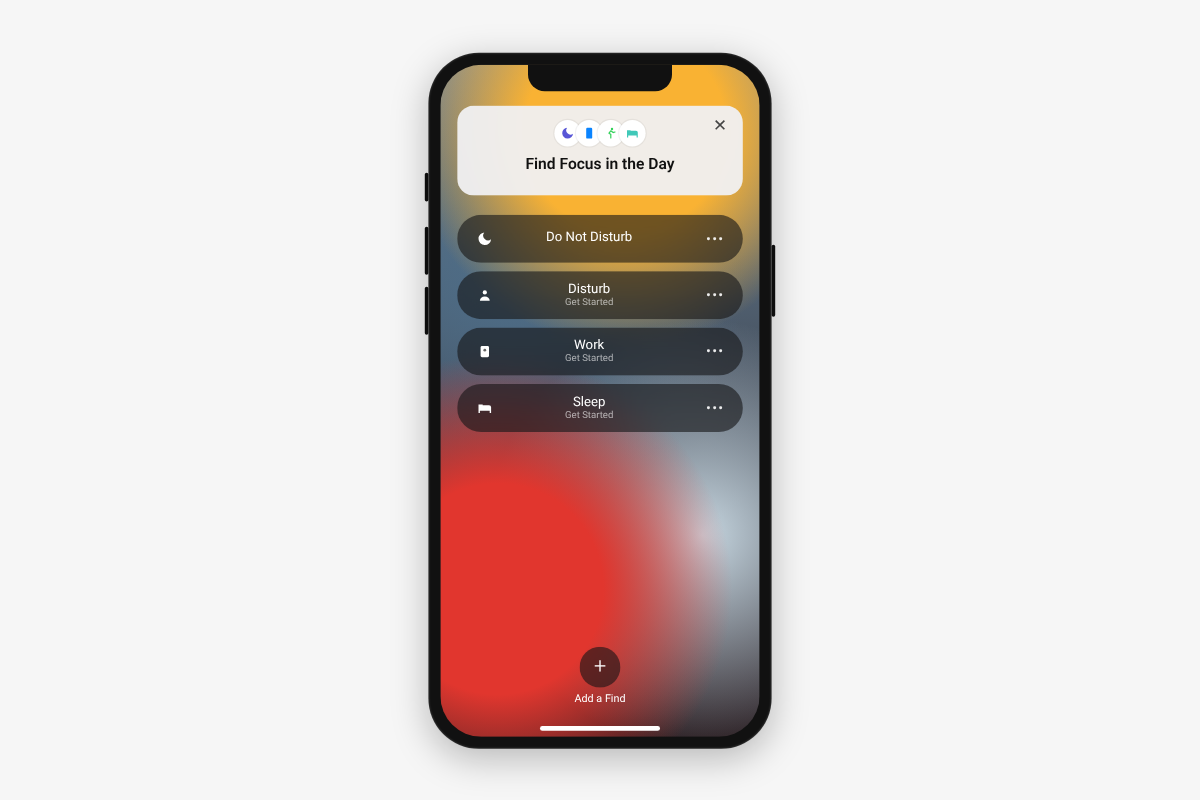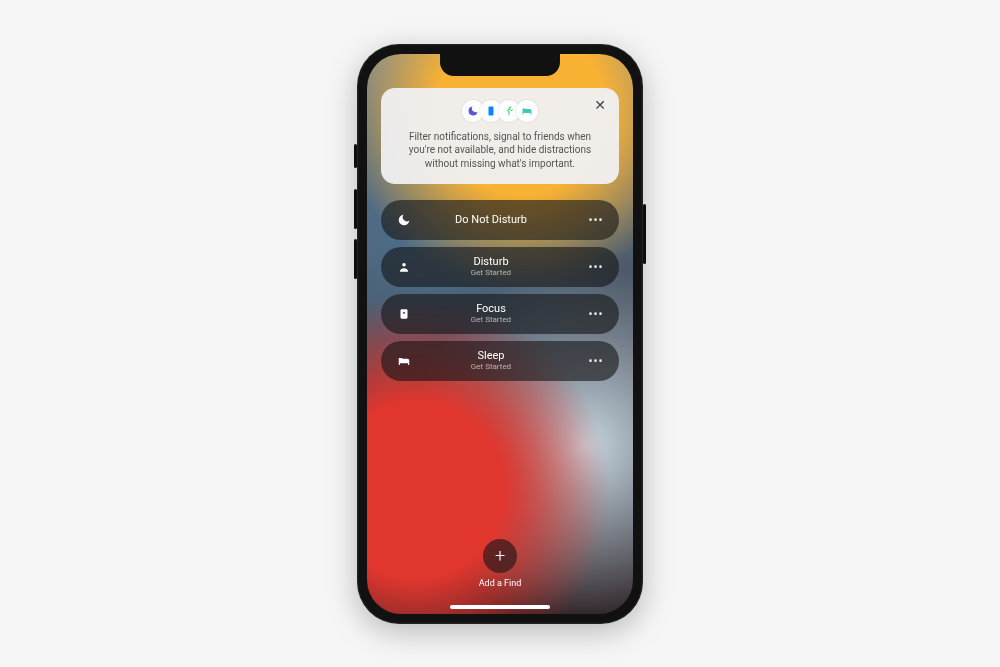--- a/index.html
+++ b/index.html
@@ -222,21 +222,21 @@
                 <circle cx="14" cy="5" r="2" fill="#30d158"></circle>
                 <path d="M12 8l-3 4 3 2v6M12 8l4 3 3-1" stroke="#30d158" stroke-width="2" fill="none" stroke-linecap="round"></path>
               </svg>
           </span>
           <span class="circ">
             <svg viewBox="0 0 24 24">
                 <path fill="#40c8b8" d="M3 7v12h2v-3h14v3h2V11a3 3 0 00-3-3H9V7H3z"></path>
               </svg>
           </span>
         </div>
-        <p>Filter notifications, signal to friends when you're not available, and hide distractions without missing what's important.</p>
+        <h2>Find Focus in the Day</h2>
       </div>
 
       <div class="focus-list">
 
         <div class="focus-item">
           <span class="fi-icon">
             <svg viewBox="0 0 24 24">
                 <path d="M21 12.8A9 9 0 1111.2 3a7 7 0 009.8 9.8z"></path>
               </svg>
           </span>
@@ -261,21 +261,21 @@
         </div>
 
         <div class="focus-item">
           <span class="fi-icon">
             <svg viewBox="0 0 24 24">
                 <rect x="6" y="4" width="12" height="16" rx="2"></rect>
                 <circle cx="12" cy="10" r="2" fill="#000" opacity="0.6"></circle>
               </svg>
           </span>
           <span class="fi-text">
-            <span class="fi-label">Focus</span>
+            <span class="fi-label">Work</span>
             <span class="fi-sub">Get Started</span>
           </span>
           <span class="fi-more">•••</span>
         </div>
 
         <div class="focus-item">
           <span class="fi-icon">
             <svg viewBox="0 0 24 24">
                 <path d="M3 7v12h2v-3h14v3h2V11a3 3 0 00-3-3H9V7H3z"></path>
               </svg>

